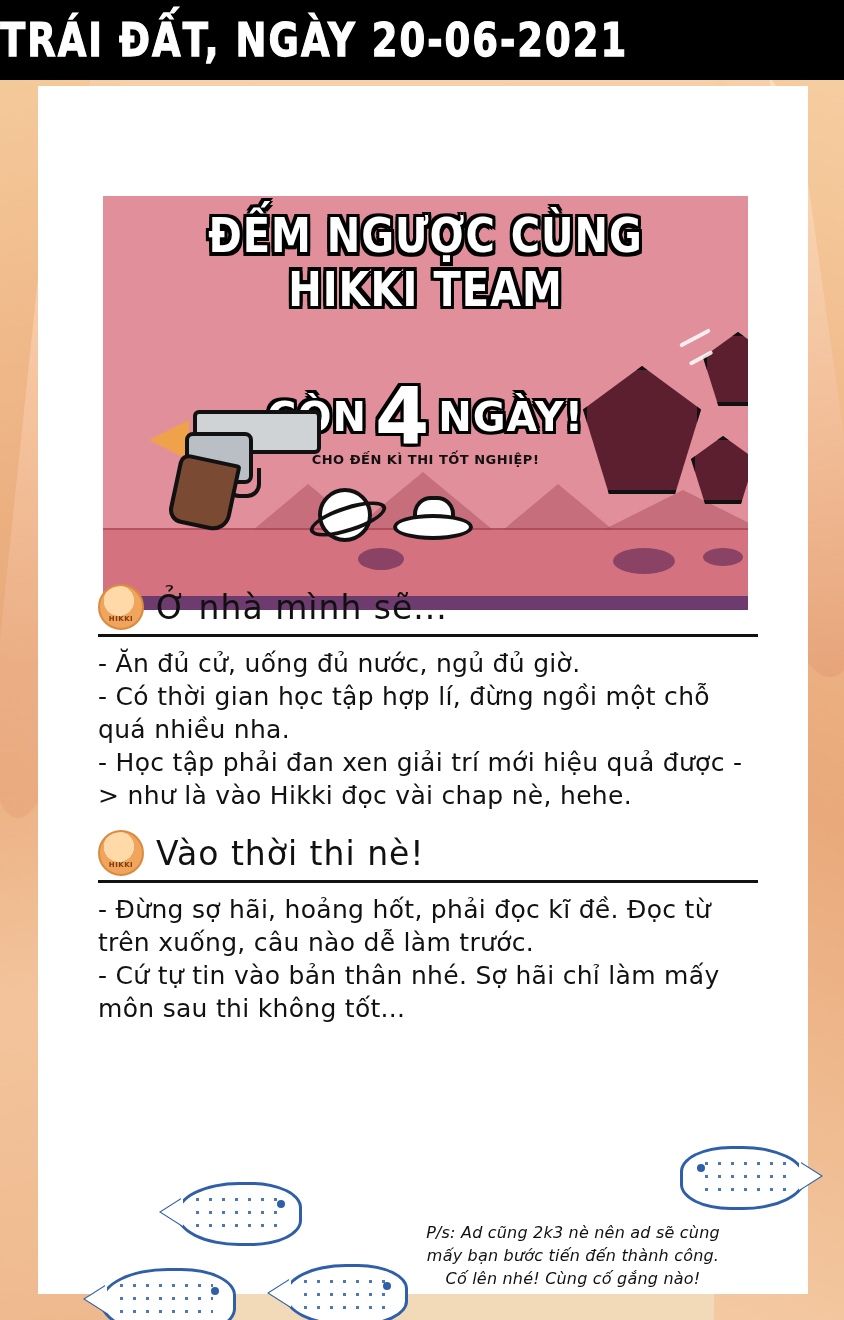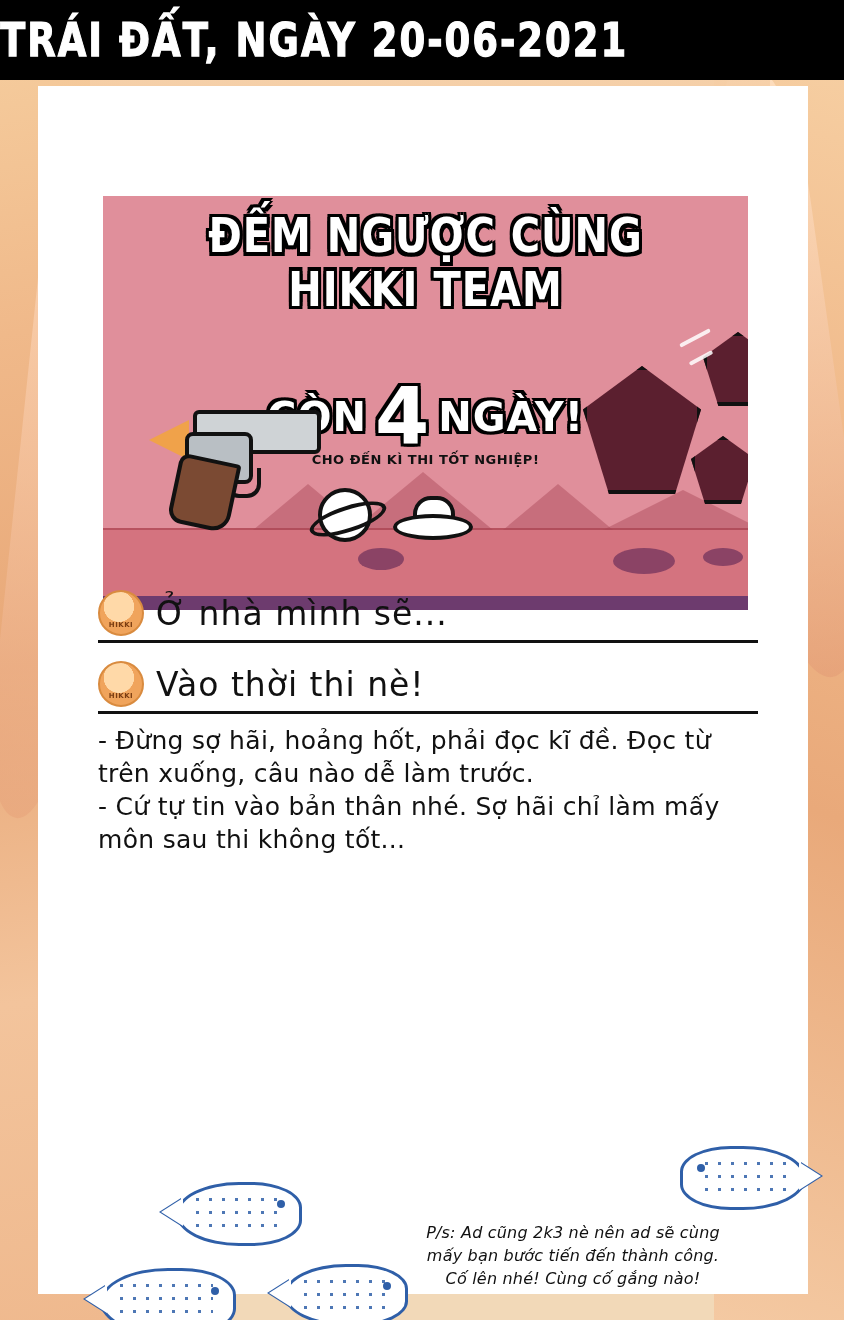--- a/index.html
+++ b/index.html
@@ -151,21 +151,21 @@
   .planet .ring{position:absolute;left:-14px;top:14px;width:72px;height:18px;
     border:4px solid #111;border-radius:50%;transform:rotate(-18deg);}
   .ufo{position:absolute;left:290px;top:300px;width:72px;height:46px;}
   .ufo .dome{position:absolute;left:20px;top:0;width:34px;height:22px;
     background:#fff;border:4px solid #111;border-radius:18px 18px 0 0;}
   .ufo .body{position:absolute;left:0;top:18px;width:72px;height:18px;
     background:#fff;border:4px solid #111;border-radius:50%;}
 
   
   #content{position:absolute;left:60px;top:498px;width:660px;}
-  .sec-head{display:flex;align-items:center;gap:12px;margin-top:6px;}
+  .sec-head{display:flex;align-items:center;gap:12px;}
   .avatar{
     width:42px;height:42px;border-radius:50%;
     background:radial-gradient(circle at 45% 35%,#ffd9a8 0 42%,#f0a45c 43% 100%);
     border:2px solid #d98b3f;position:relative;flex:none;
   }
   .avatar:after{
     content:"HIKKI";position:absolute;left:0;right:0;bottom:5px;text-align:center;
     font-size:7px;font-weight:bold;color:#7a3d12;letter-spacing:.5px;
   }
   .sec-title{
@@ -269,20 +269,23 @@
     </div>
   </div>
 
   <div id="content">
 
     <div class="sec-head">
       <div class="avatar"></div>
       <div class="sec-title">Ở nhà mình sẽ...</div>
     </div>
     <div class="rule"></div>
+    <div class="para">- Ăn đủ cử, uống đủ nước, ngủ đủ giờ.
+- Có thời gian học tập hợp lí, đừng ngồi một chỗ quá nhiều nha.
+- Học tập phải đan xen giải trí mới hiệu quả được -&gt; như là vào Hikki đọc vài chap nè, hehe.</div>
 
     <div class="sec-head" style="margin-top:18px;">
       <div class="avatar"></div>
       <div class="sec-title">Vào thời thi nè!</div>
     </div>
     <div class="rule"></div>
     <div class="para second">- Đừng sợ hãi, hoảng hốt, phải đọc kĩ đề. Đọc từ trên xuống, câu nào dễ làm trước.
 - Cứ tự tin vào bản thân nhé. Sợ hãi chỉ làm mấy môn sau thi không tốt...</div>
   </div>
 

